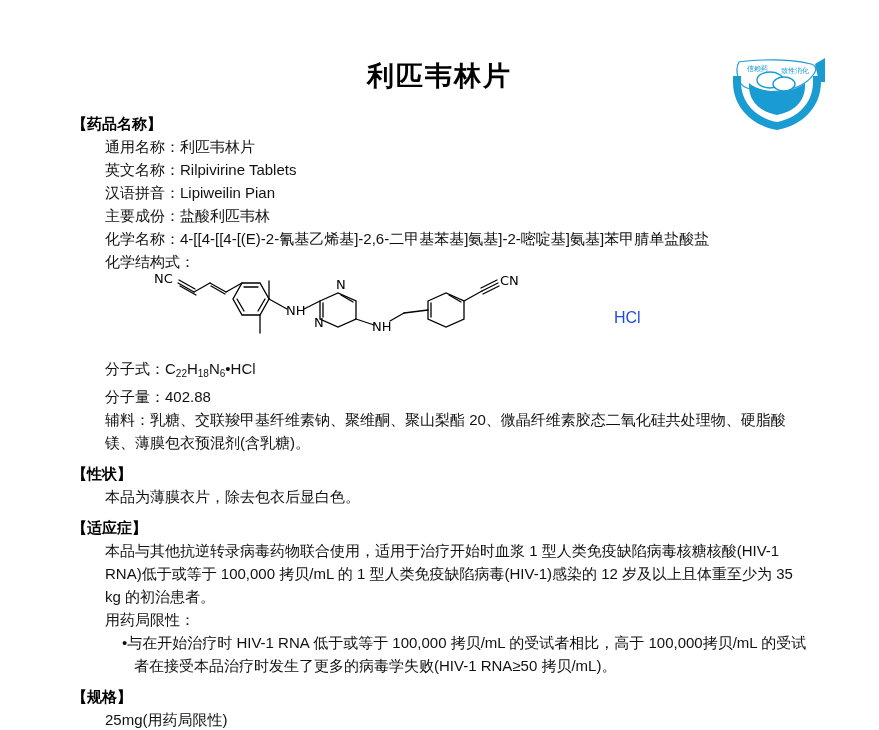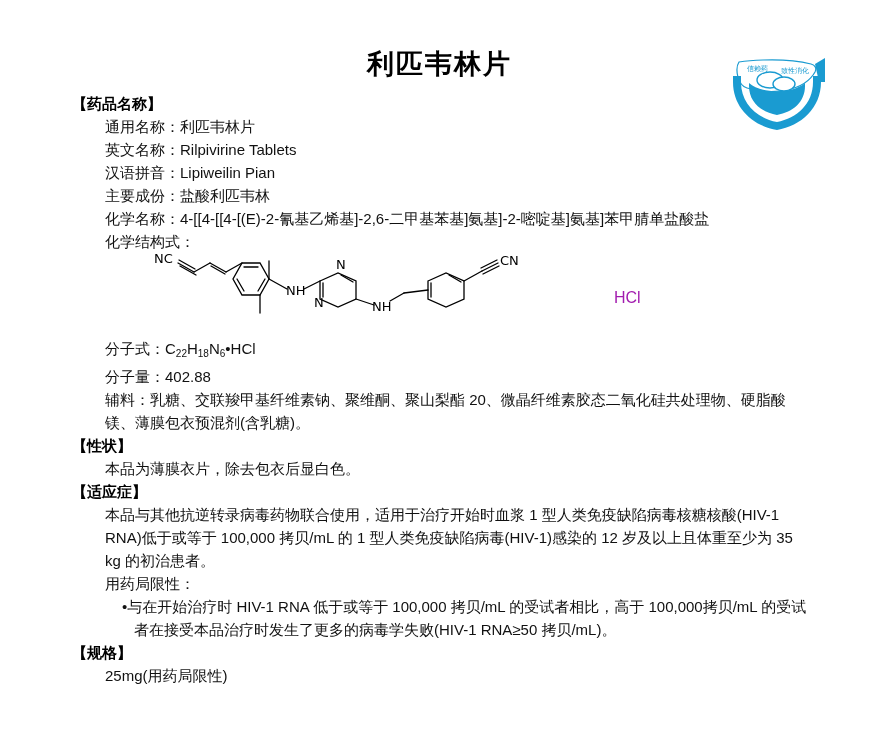--- a/index.html
+++ b/index.html
@@ -13,21 +13,21 @@
     font-family: "Liberation Sans", sans-serif;
     color: #111111;
     position: relative;
     overflow: hidden;
   }
   .page {
     position: relative;
     width: 879px;
     height: 730px;
     box-sizing: border-box;
-    padding: 4px 72px;
+    padding: 16px 72px;
   }
   .doc-title {
     text-align: center;
     font-size: 27px;
     font-weight: bold;
     letter-spacing: 2px;
     padding-top: 42px;
     padding-bottom: 10px;
     color: #000;
   }
@@ -35,21 +35,21 @@
     position: absolute;
     right: 46px;
     top: 56px;
     width: 106px;
     height: 76px;
   }
   .section-head {
     font-size: 15px;
     font-weight: bold;
     color: #000;
-    margin-top: 0;
+    margin-top: 8px;
     line-height: 23px;
   }
   .body-line {
     font-size: 15px;
     line-height: 23px;
     color: #111;
     text-indent: 0;
   }
   .indent {
     padding-left: 33px;
@@ -69,21 +69,21 @@
     position: relative;
     height: 86px;
     margin-left: 60px;
     margin-top: -2px;
   }
   .hcl-label {
     position: absolute;
     left: 482px;
     top: 38px;
     font-size: 16px;
-    color: #a21caf;
+    color: #1d4ed8;
   }
   sub {
     font-size: 10px;
     vertical-align: -3px;
   }
 </style>
 </head>
 <body>
 
 <div class="page">

